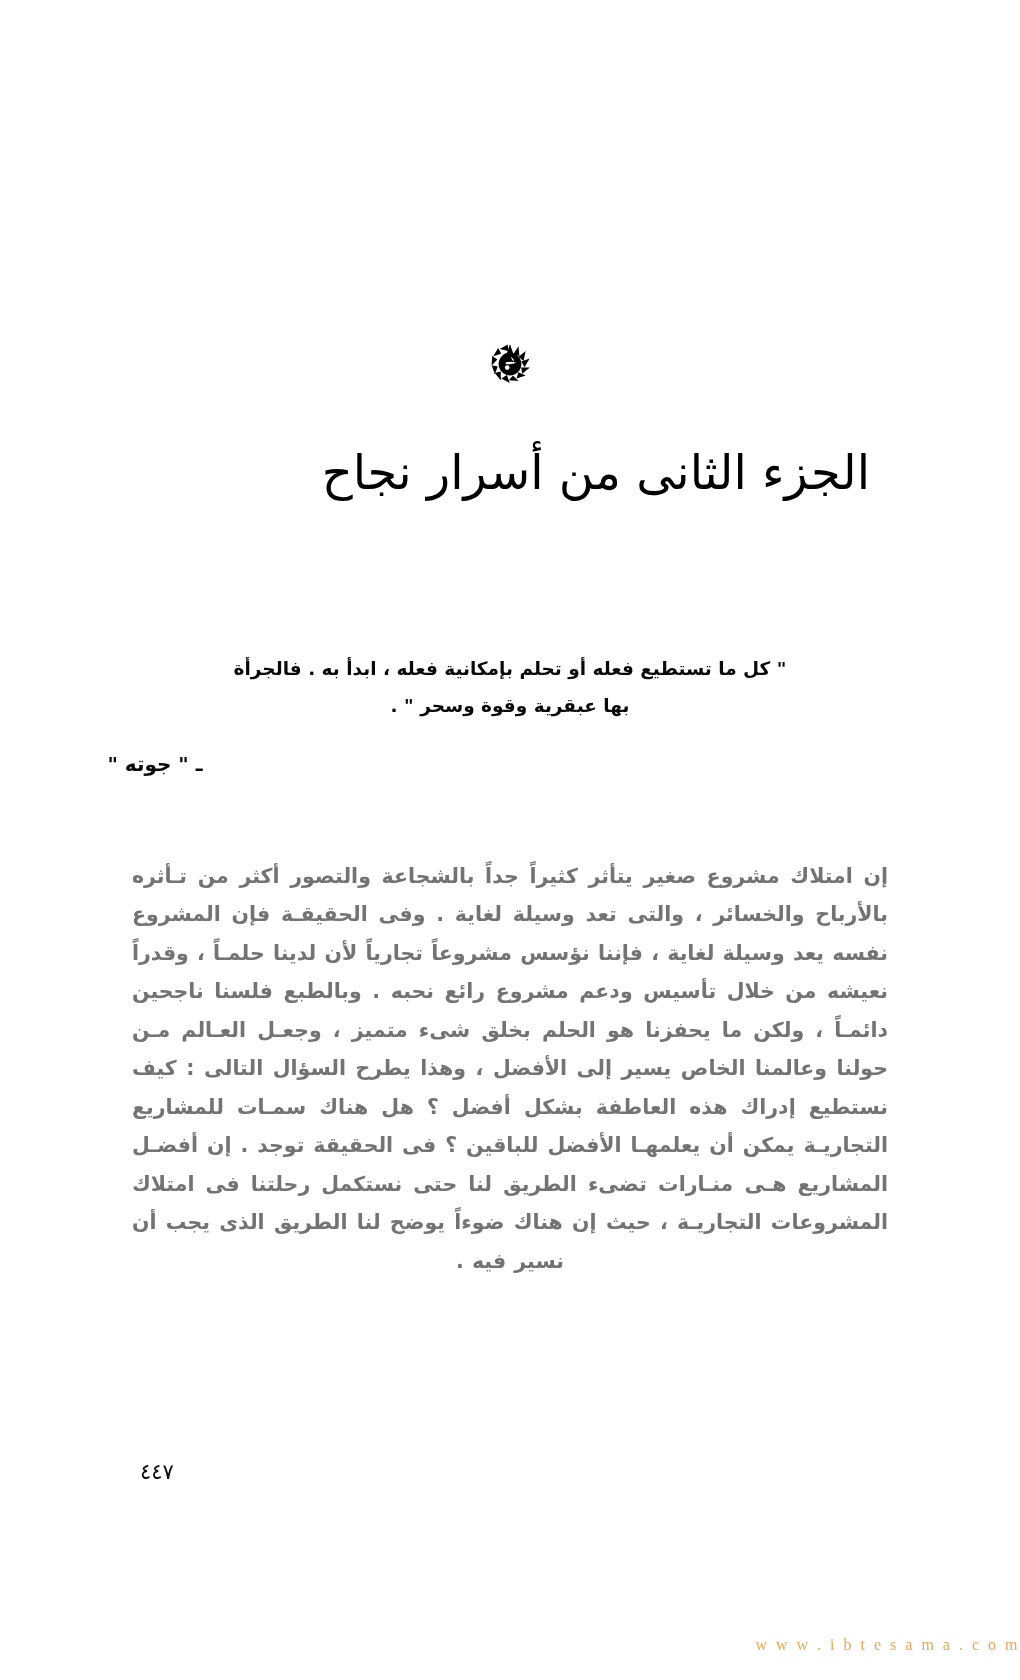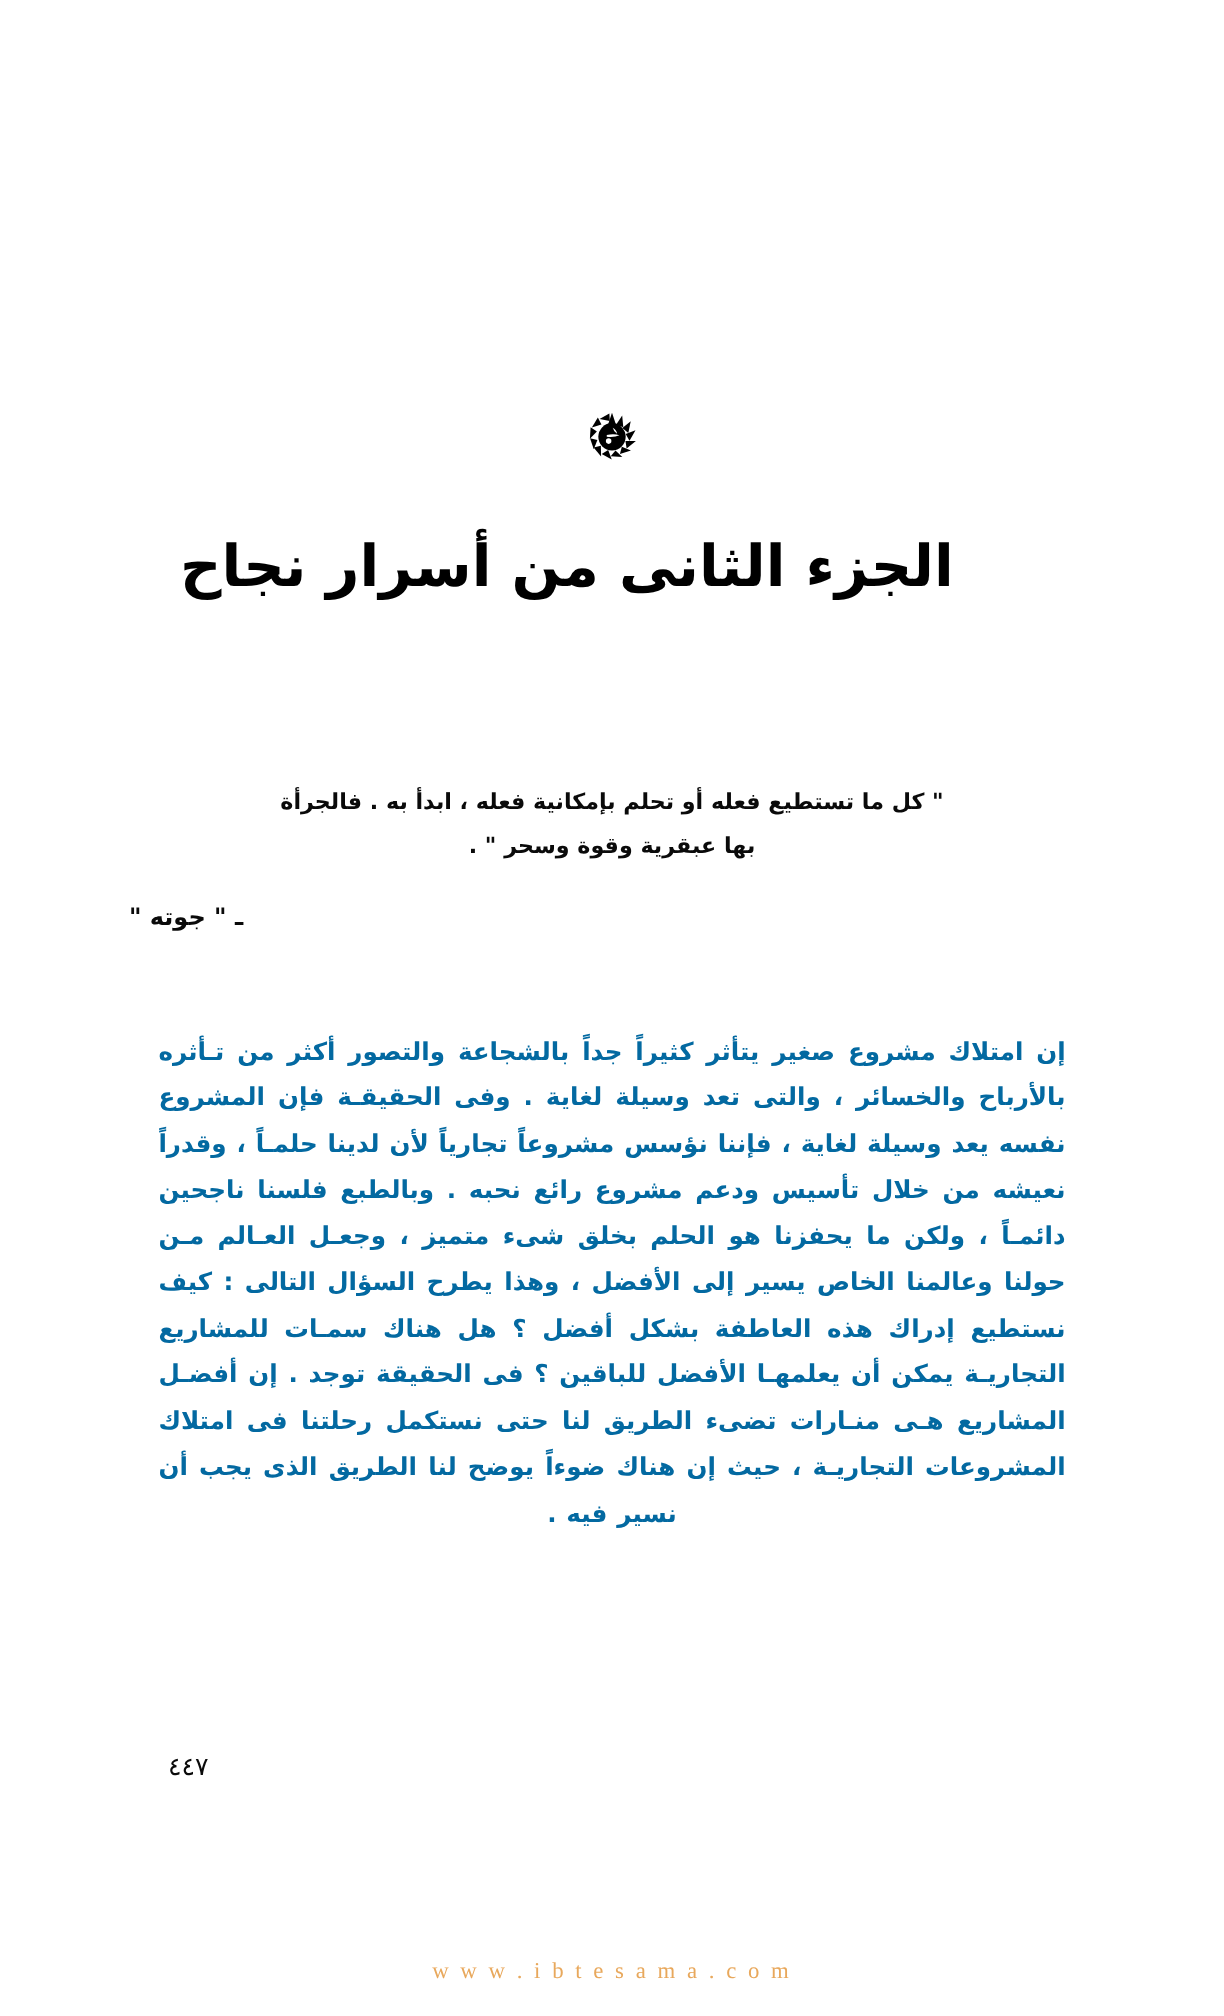--- a/index.html
+++ b/index.html
@@ -49,23 +49,23 @@
     height: 56px;
   }
   .ornament svg { display: block; }
 
   
   .main-title {
     position: absolute;
     top: 438px;
     left: 150px;
     right: 150px;
-    text-align: left;
+    text-align: right;
     font-size: 48px;
-    font-weight: 700;
+    font-weight: 400;
     line-height: 1.42;
     letter-spacing: -0.5px;
     color: #000000;
     font-family: "DejaVu Sans", "Liberation Sans", sans-serif;
   }
   .main-title .tline { display: block; white-space: nowrap; }
 
   
   .quote-block {
     position: absolute;
@@ -100,21 +100,21 @@
   .body-text {
     position: absolute;
     top: 836px;
     left: 132px;
     right: 132px;
     font-size: 20.5px;
     font-weight: 700;
     line-height: 1.88;
     text-align: justify;
     text-align-last: center;
-    color: #0369a1;
+    color: #737373;
     font-family: "DejaVu Sans", "Liberation Sans", sans-serif;
     word-spacing: 1px;
   }
 
   
   .page-number {
     position: absolute;
     bottom: 196px;
     left: 140px;
     font-size: 21px;
@@ -122,22 +122,22 @@
     letter-spacing: 1px;
     color: #0a0a0a;
   }
 
   
   .watermark {
     position: absolute;
     bottom: 26px;
     left: 0;
     right: 0;
-    text-align: center;
-    font-size: 19px;
+    text-align: right;
+    font-size: 16px;
     letter-spacing: 2.5px;
     color: #e8a85c;
     direction: ltr;
     font-family: "Liberation Serif", "DejaVu Serif", serif;
   }
 </style>
 </head>
 <body>
 
 <div class="page">

